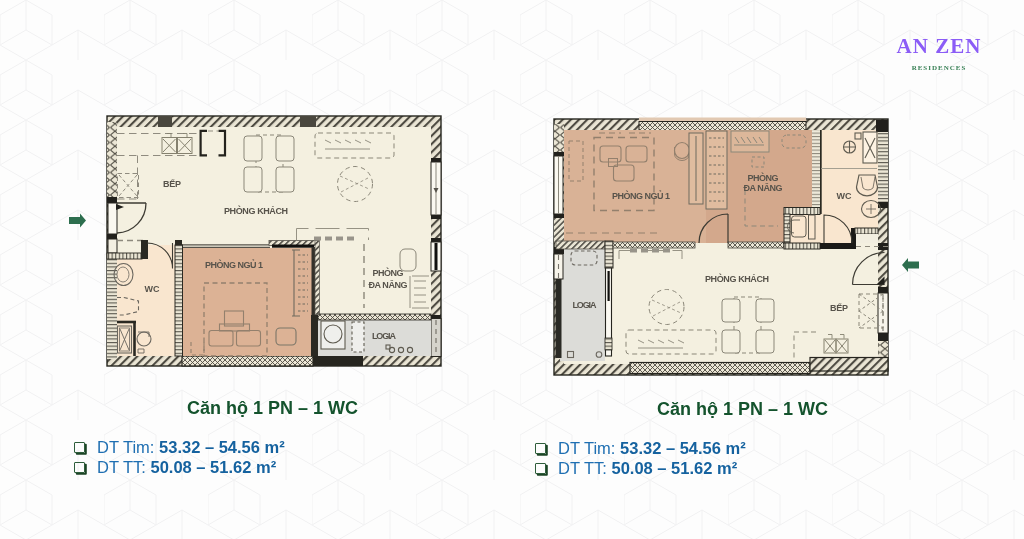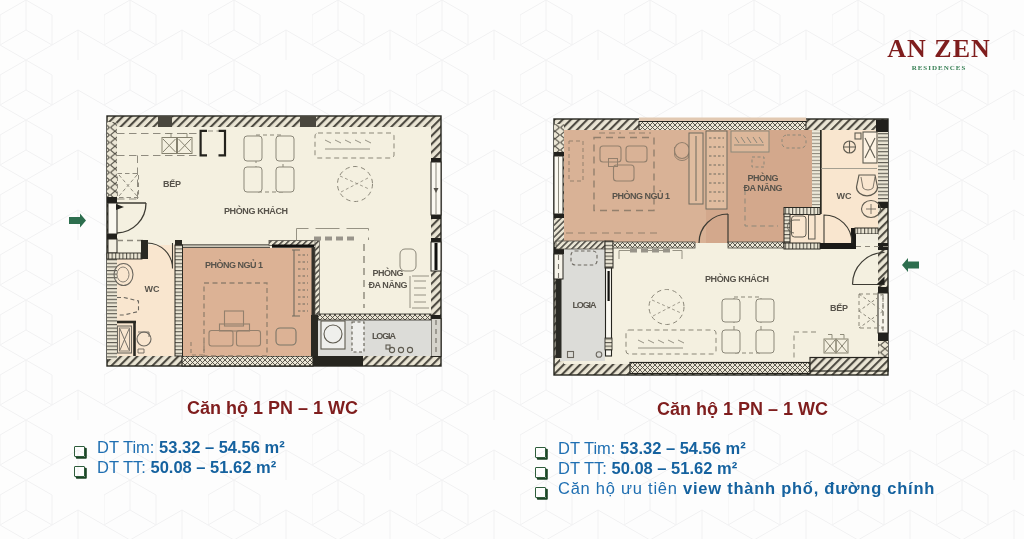--- a/index.html
+++ b/index.html
@@ -1,23 +1,23 @@
 <!DOCTYPE html>
 <html><head><meta charset="utf-8">
 <style>
 html,body{margin:0;padding:0;background:#fff}
 #page{position:relative;width:1024px;height:539px;overflow:hidden;font-family:"Liberation Sans",sans-serif}
 .abs{position:absolute}
 #title{left:47px;top:40px;font-size:26px;color:#2b7cbe;letter-spacing:.5px;white-space:nowrap}
 #title b{font-weight:bold}
-#logoA{left:884px;top:34px;width:110px;text-align:center;font-family:"Liberation Serif",serif;font-weight:bold;font-size:26px;color:#7f1d1d;letter-spacing:1px}
+#logoA{left:884px;top:34px;width:110px;text-align:center;font-family:"Liberation Serif",serif;font-weight:bold;font-size:21px;color:#8b5cf6;letter-spacing:1px}
 #logoB{left:884px;top:64px;width:110px;text-align:center;font-family:"Liberation Serif",serif;font-weight:bold;font-size:7px;color:#398156;letter-spacing:1px}
-.cap{font-size:18px;font-weight:bold;color:#7f1d1d;text-align:center;white-space:nowrap}
+.cap{font-size:18px;font-weight:bold;color:#14532d;text-align:center;white-space:nowrap}
 .blk{font-size:16.5px;color:#1f6fb2;line-height:20px;white-space:nowrap}
-.blk .row{display:flex;align-items:flex-end}
+.blk .row{display:flex;align-items:center}
 .blk b{color:#15629f}
 .ls{letter-spacing:.75px}
 .cb{display:inline-block;width:9px;height:9px;border:1.7px solid #2e5d3b;box-shadow:1.8px 1.8px 0 0 #1c4526;border-radius:1px;margin-right:12px;flex:0 0 auto}
 svg{position:absolute;left:0;top:0}
 </style></head>
 <body>
 <div id="page">
 <svg width="1024" height="539" viewBox="0 0 1024 539">
 <defs>
 <pattern id="hexbg" width="104" height="60" patternUnits="userSpaceOnUse">
@@ -372,18 +372,14 @@
 <div class="abs cap" style="left:590px;top:399px;width:305px">Căn hộ 1 PN – 1 WC</div>
 <div class="abs blk" style="left:535px;top:438px">
 <div class="row">
         <span class="cb"></span>
         <span>DT Tim: <b>53.32 – 54.56 m²</b></span>
       </div>
 <div class="row">
         <span class="cb"></span>
         <span>DT TT: <b>50.08 – 51.62 m²</b></span>
       </div>
-<div class="row">
-        <span class="cb"></span>
-        <span class="ls">Căn hộ ưu tiên <b>view thành phố, đường chính</b></span>
-      </div>
 </div>
 </div>
 
 </body></html>

